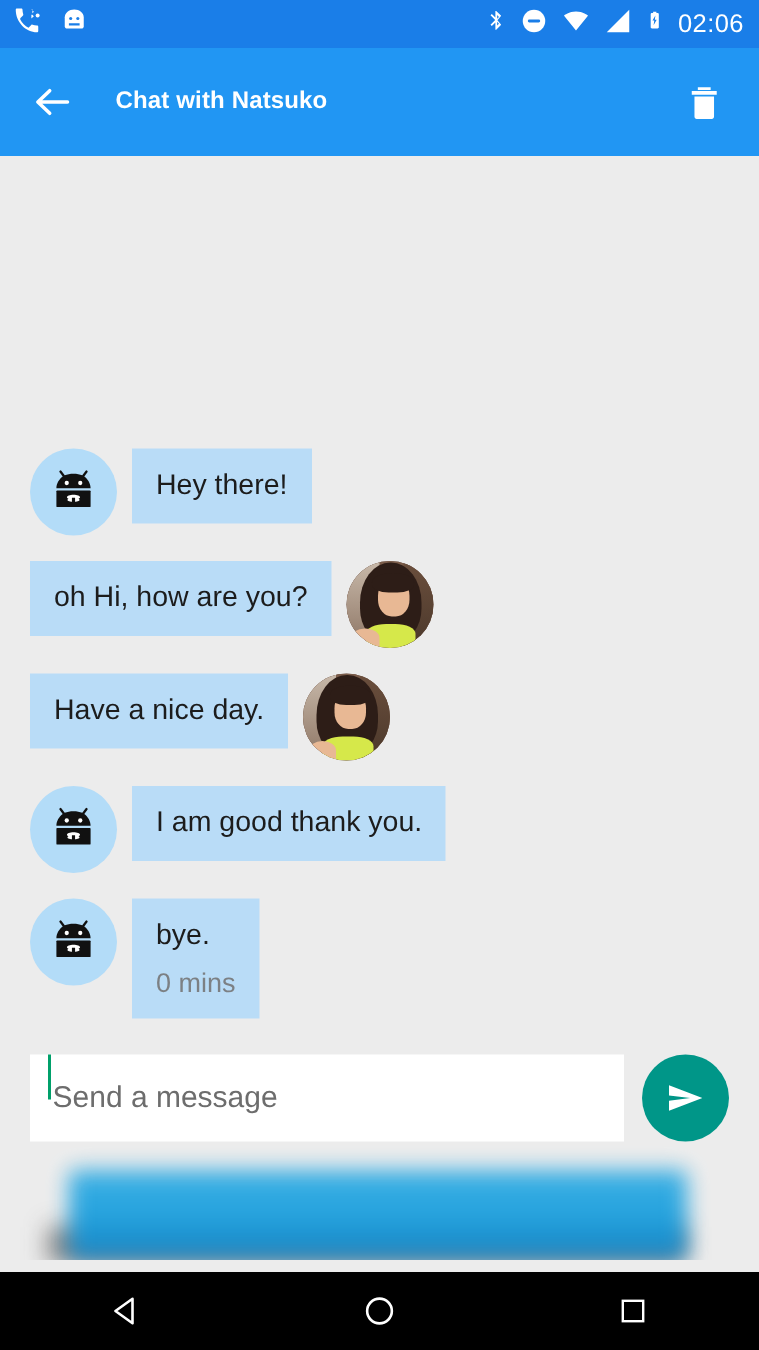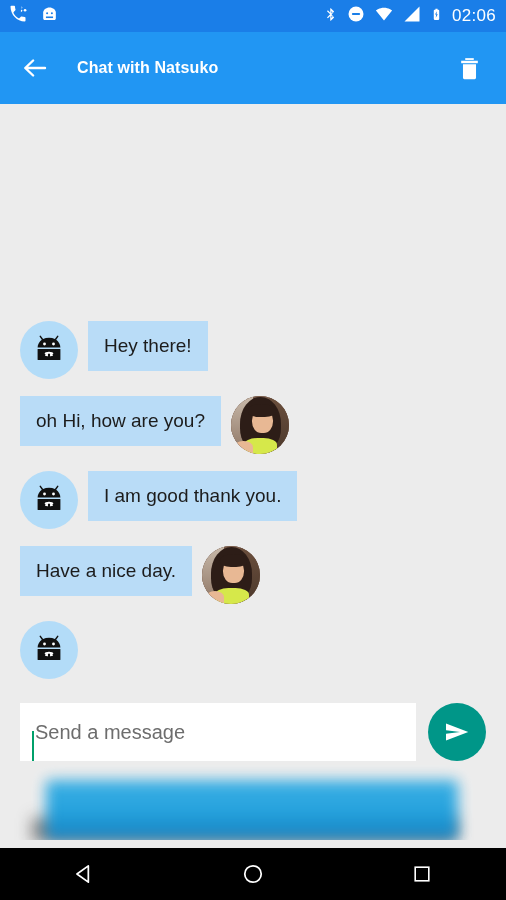--- a/index.html
+++ b/index.html
@@ -85,21 +85,21 @@
     position: absolute; left: 6%; bottom: 0; width: 32%; height: 22%;
     background: #e8b894; border-radius: 50% 50% 0 0;
   }
 
   
   .composer {
     position: absolute; top: 700px; left: 0; width: 506px; height: 64px;
     display: flex; align-items: center; padding: 0 20px;
   }
   .input-wrap {
-    flex: 1; height: 58px; background: #ffffff; display: flex; align-items: flex-end;
+    flex: 1; height: 58px; background: #ffffff; display: flex; align-items: flex-start;
     padding: 0 10px 0 12px; position: relative;
   }
   .caret { width: 2px; height: 30px; background: #00a06a; margin-right: 1px; flex: 0 0 2px; }
   .msg-input {
     flex: 1; border: 0; outline: none; background: transparent;
     font-family: "Liberation Sans", sans-serif; font-size: 20px; color: #3c3c3c;
     height: 100%;
   }
   .msg-input::placeholder { color: #6d6d6d; opacity: 1; }
   .send-btn {
@@ -228,36 +228,20 @@
             <div class="bg-r"></div>
           <div class="hair"></div>
             <div class="face"></div>
             <div class="fringe"></div>
           <div class="shirt"></div>
             <div class="arm"></div>
         </div>
       </div>
     </div>
 
-    <div class="row bot">
-      <div class="avatar bot-av">
-        <svg width="36" height="36" viewBox="0 0 24 24">
-          <path fill="#111" d="M7.2 5.1L5.8 3.2a.5.5 0 0 1 .8-.6l1.5 2c1.1-.45 2.4-.7 3.9-.7s2.8.25 3.9.7l1.5-2a.5.5 0 0 1 .8.6l-1.4 1.9C18.4 6.3 19.6 8.2 19.6 10.3H4.4c0-2.1 1.2-4 2.8-5.2z"></path>
-          <circle fill="#fff" cx="9" cy="8" r=".95"></circle>
-          <circle fill="#fff" cx="15" cy="8" r=".95"></circle>
-          <rect fill="#111" x="4.4" y="11.3" width="15.2" height="7.4" rx=".4"></rect>
-          <path fill="#fff" d="M12 13.2c1.6 0 2.9.5 2.9 1.1 0 .25-.25.5-.7.7.3.15.5.35.5.55 0 .45-1.2.8-2.7.8s-2.7-.35-2.7-.8c0-.2.2-.4.5-.55-.45-.2-.7-.45-.7-.7 0-.6 1.3-1.1 2.9-1.1z"></path>
-          <path fill="#111" d="M11.3 14.5h1.4v2.4h-1.4z"></path>
-        </svg>
-      </div>
-      <div class="bubble">
-        <span>I am good thank you.</span>
-      </div>
-    </div>
-
     <div class="row user">
       <div class="bubble">
         <span>Have a nice day.</span>
       </div>
       <div class="avatar user-av">
         <div class="portrait">
           <div class="bg-l"></div>
             <div class="bg-r"></div>
           <div class="hair"></div>
             <div class="face"></div>
@@ -272,20 +256,40 @@
       <div class="avatar bot-av">
         <svg width="36" height="36" viewBox="0 0 24 24">
           <path fill="#111" d="M7.2 5.1L5.8 3.2a.5.5 0 0 1 .8-.6l1.5 2c1.1-.45 2.4-.7 3.9-.7s2.8.25 3.9.7l1.5-2a.5.5 0 0 1 .8.6l-1.4 1.9C18.4 6.3 19.6 8.2 19.6 10.3H4.4c0-2.1 1.2-4 2.8-5.2z"></path>
           <circle fill="#fff" cx="9" cy="8" r=".95"></circle>
           <circle fill="#fff" cx="15" cy="8" r=".95"></circle>
           <rect fill="#111" x="4.4" y="11.3" width="15.2" height="7.4" rx=".4"></rect>
           <path fill="#fff" d="M12 13.2c1.6 0 2.9.5 2.9 1.1 0 .25-.25.5-.7.7.3.15.5.35.5.55 0 .45-1.2.8-2.7.8s-2.7-.35-2.7-.8c0-.2.2-.4.5-.55-.45-.2-.7-.45-.7-.7 0-.6 1.3-1.1 2.9-1.1z"></path>
           <path fill="#111" d="M11.3 14.5h1.4v2.4h-1.4z"></path>
         </svg>
       </div>
+      <div class="bubble">
+        <span>I am good thank you.</span>
+      </div>
+    </div>
+
+    <div class="row bot">
+      <div class="avatar bot-av">
+        <svg width="36" height="36" viewBox="0 0 24 24">
+          <path fill="#111" d="M7.2 5.1L5.8 3.2a.5.5 0 0 1 .8-.6l1.5 2c1.1-.45 2.4-.7 3.9-.7s2.8.25 3.9.7l1.5-2a.5.5 0 0 1 .8.6l-1.4 1.9C18.4 6.3 19.6 8.2 19.6 10.3H4.4c0-2.1 1.2-4 2.8-5.2z"></path>
+          <circle fill="#fff" cx="9" cy="8" r=".95"></circle>
+          <circle fill="#fff" cx="15" cy="8" r=".95"></circle>
+          <rect fill="#111" x="4.4" y="11.3" width="15.2" height="7.4" rx=".4"></rect>
+          <path fill="#fff" d="M12 13.2c1.6 0 2.9.5 2.9 1.1 0 .25-.25.5-.7.7.3.15.5.35.5.55 0 .45-1.2.8-2.7.8s-2.7-.35-2.7-.8c0-.2.2-.4.5-.55-.45-.2-.7-.45-.7-.7 0-.6 1.3-1.1 2.9-1.1z"></path>
+          <path fill="#111" d="M11.3 14.5h1.4v2.4h-1.4z"></path>
+        </svg>
+      </div>
+      <div class="bubble">
+        <span>bye.</span>
+        <span class="ts">0 mins</span>
+      </div>
     </div>
 
   </div>
 
   <div class="composer">
     <div class="input-wrap">
       <div class="caret"></div>
       <input class="msg-input" type="text" placeholder="Send a message" style="">
     </div>
     <button class="send-btn">

